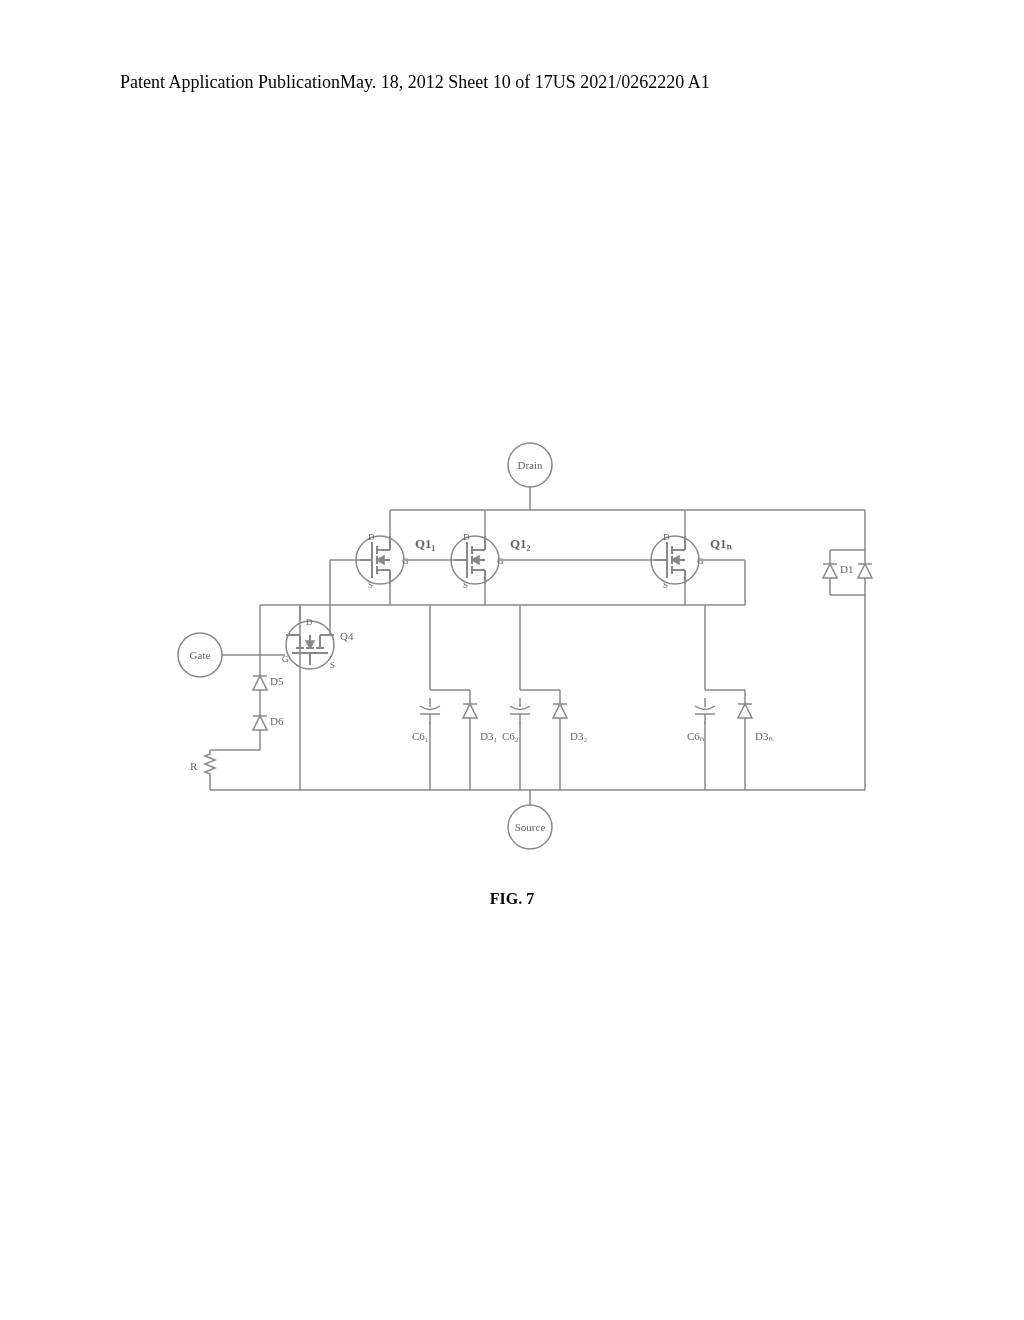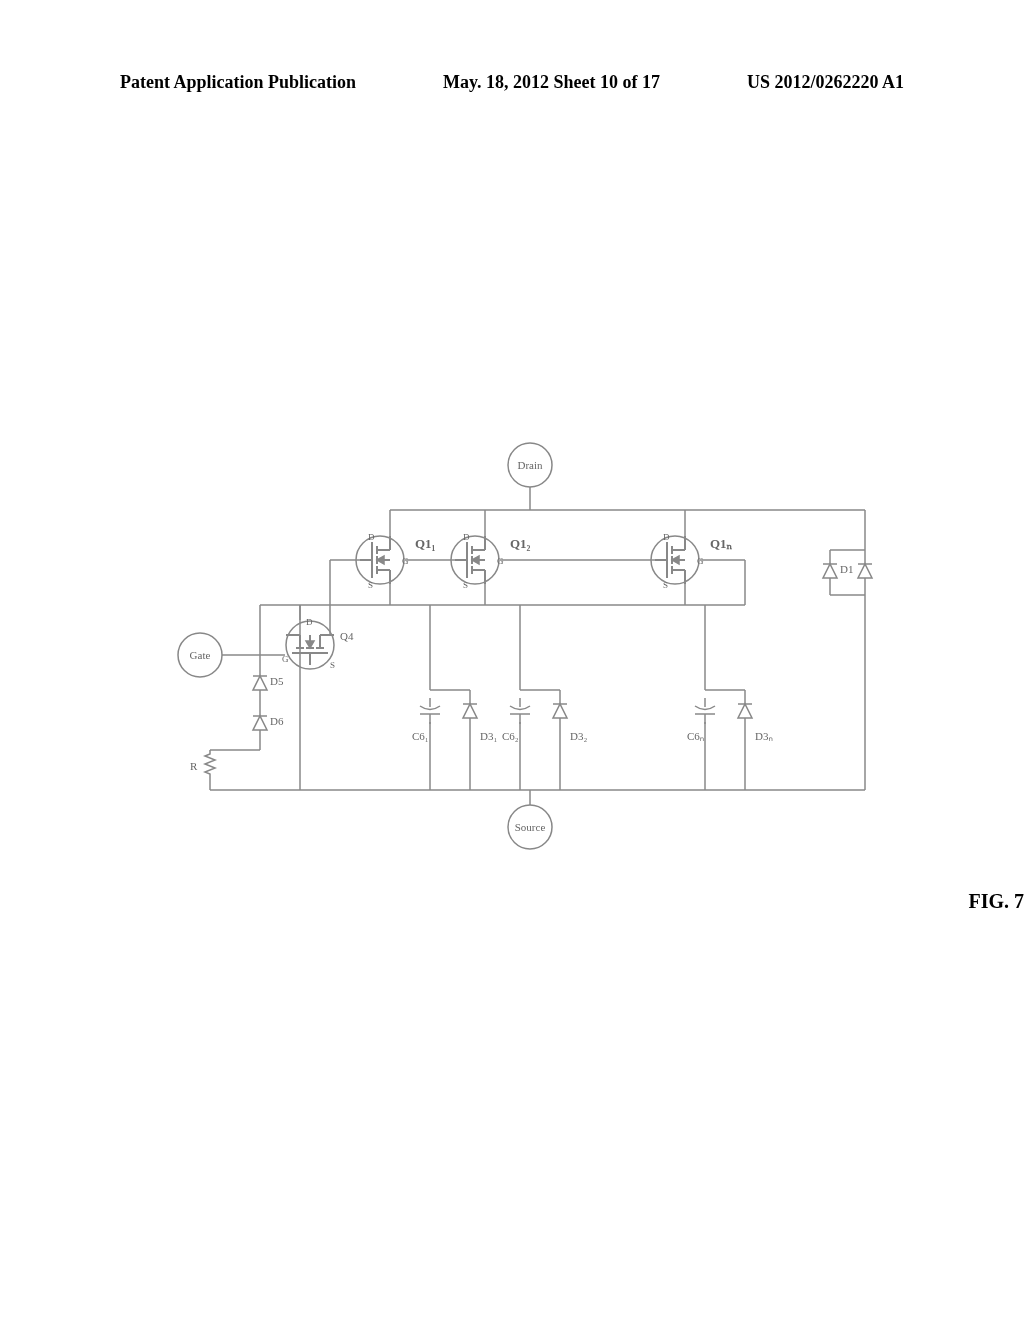--- a/index.html
+++ b/index.html
@@ -10,50 +10,49 @@
     font-family: "Times New Roman", Times, serif;
     position: relative;
   }
   .header {
     position: absolute;
     top: 72px;
     left: 0;
     width: 100%;
     padding: 0 120px;
     display: flex;
-    justify-content: space-between;
     font-size: 18px;
-    font-weight: bold;
+    font-weight: normal;
   }
   .header span { white-space: nowrap; }
   .figure-area {
     position: absolute;
     top: 440px;
     left: 130px;
     width: 760px;
     height: 420px;
   }
   .figure-area svg { width: 100%; height: 100%; }
   .fig-caption {
     position: absolute;
     top: 890px;
     left: 0;
     width: 100%;
-    text-align: right;
-    font-size: 20px;
+    text-align: center;
+    font-size: 16px;
     font-weight: bold;
   }
 </style>
 </head>
 <body>
 
 <div class="header">
   <span>Patent Application Publication</span>
   <span>May. 18, 2012  Sheet 10 of 17</span>
-  <span>US 2012/0262220 A1</span>
+  <span>US 2021/0262220 A1</span>
 </div>
 
 <div class="figure-area">
 <svg viewBox="0 0 760 420">
   <defs>
     <g id="mosfet">
       <circle cx="0" cy="0" r="24" fill="none" stroke="#888" stroke-width="1.5"></circle>
       <line x1="-8" y1="-18" x2="-8" y2="18" stroke="#888" stroke-width="2"></line>
       <line x1="-20" y1="0" x2="-8" y2="0" stroke="#888" stroke-width="2"></line>
       <line x1="-3" y1="-14" x2="-3" y2="-6" stroke="#888" stroke-width="2"></line>

